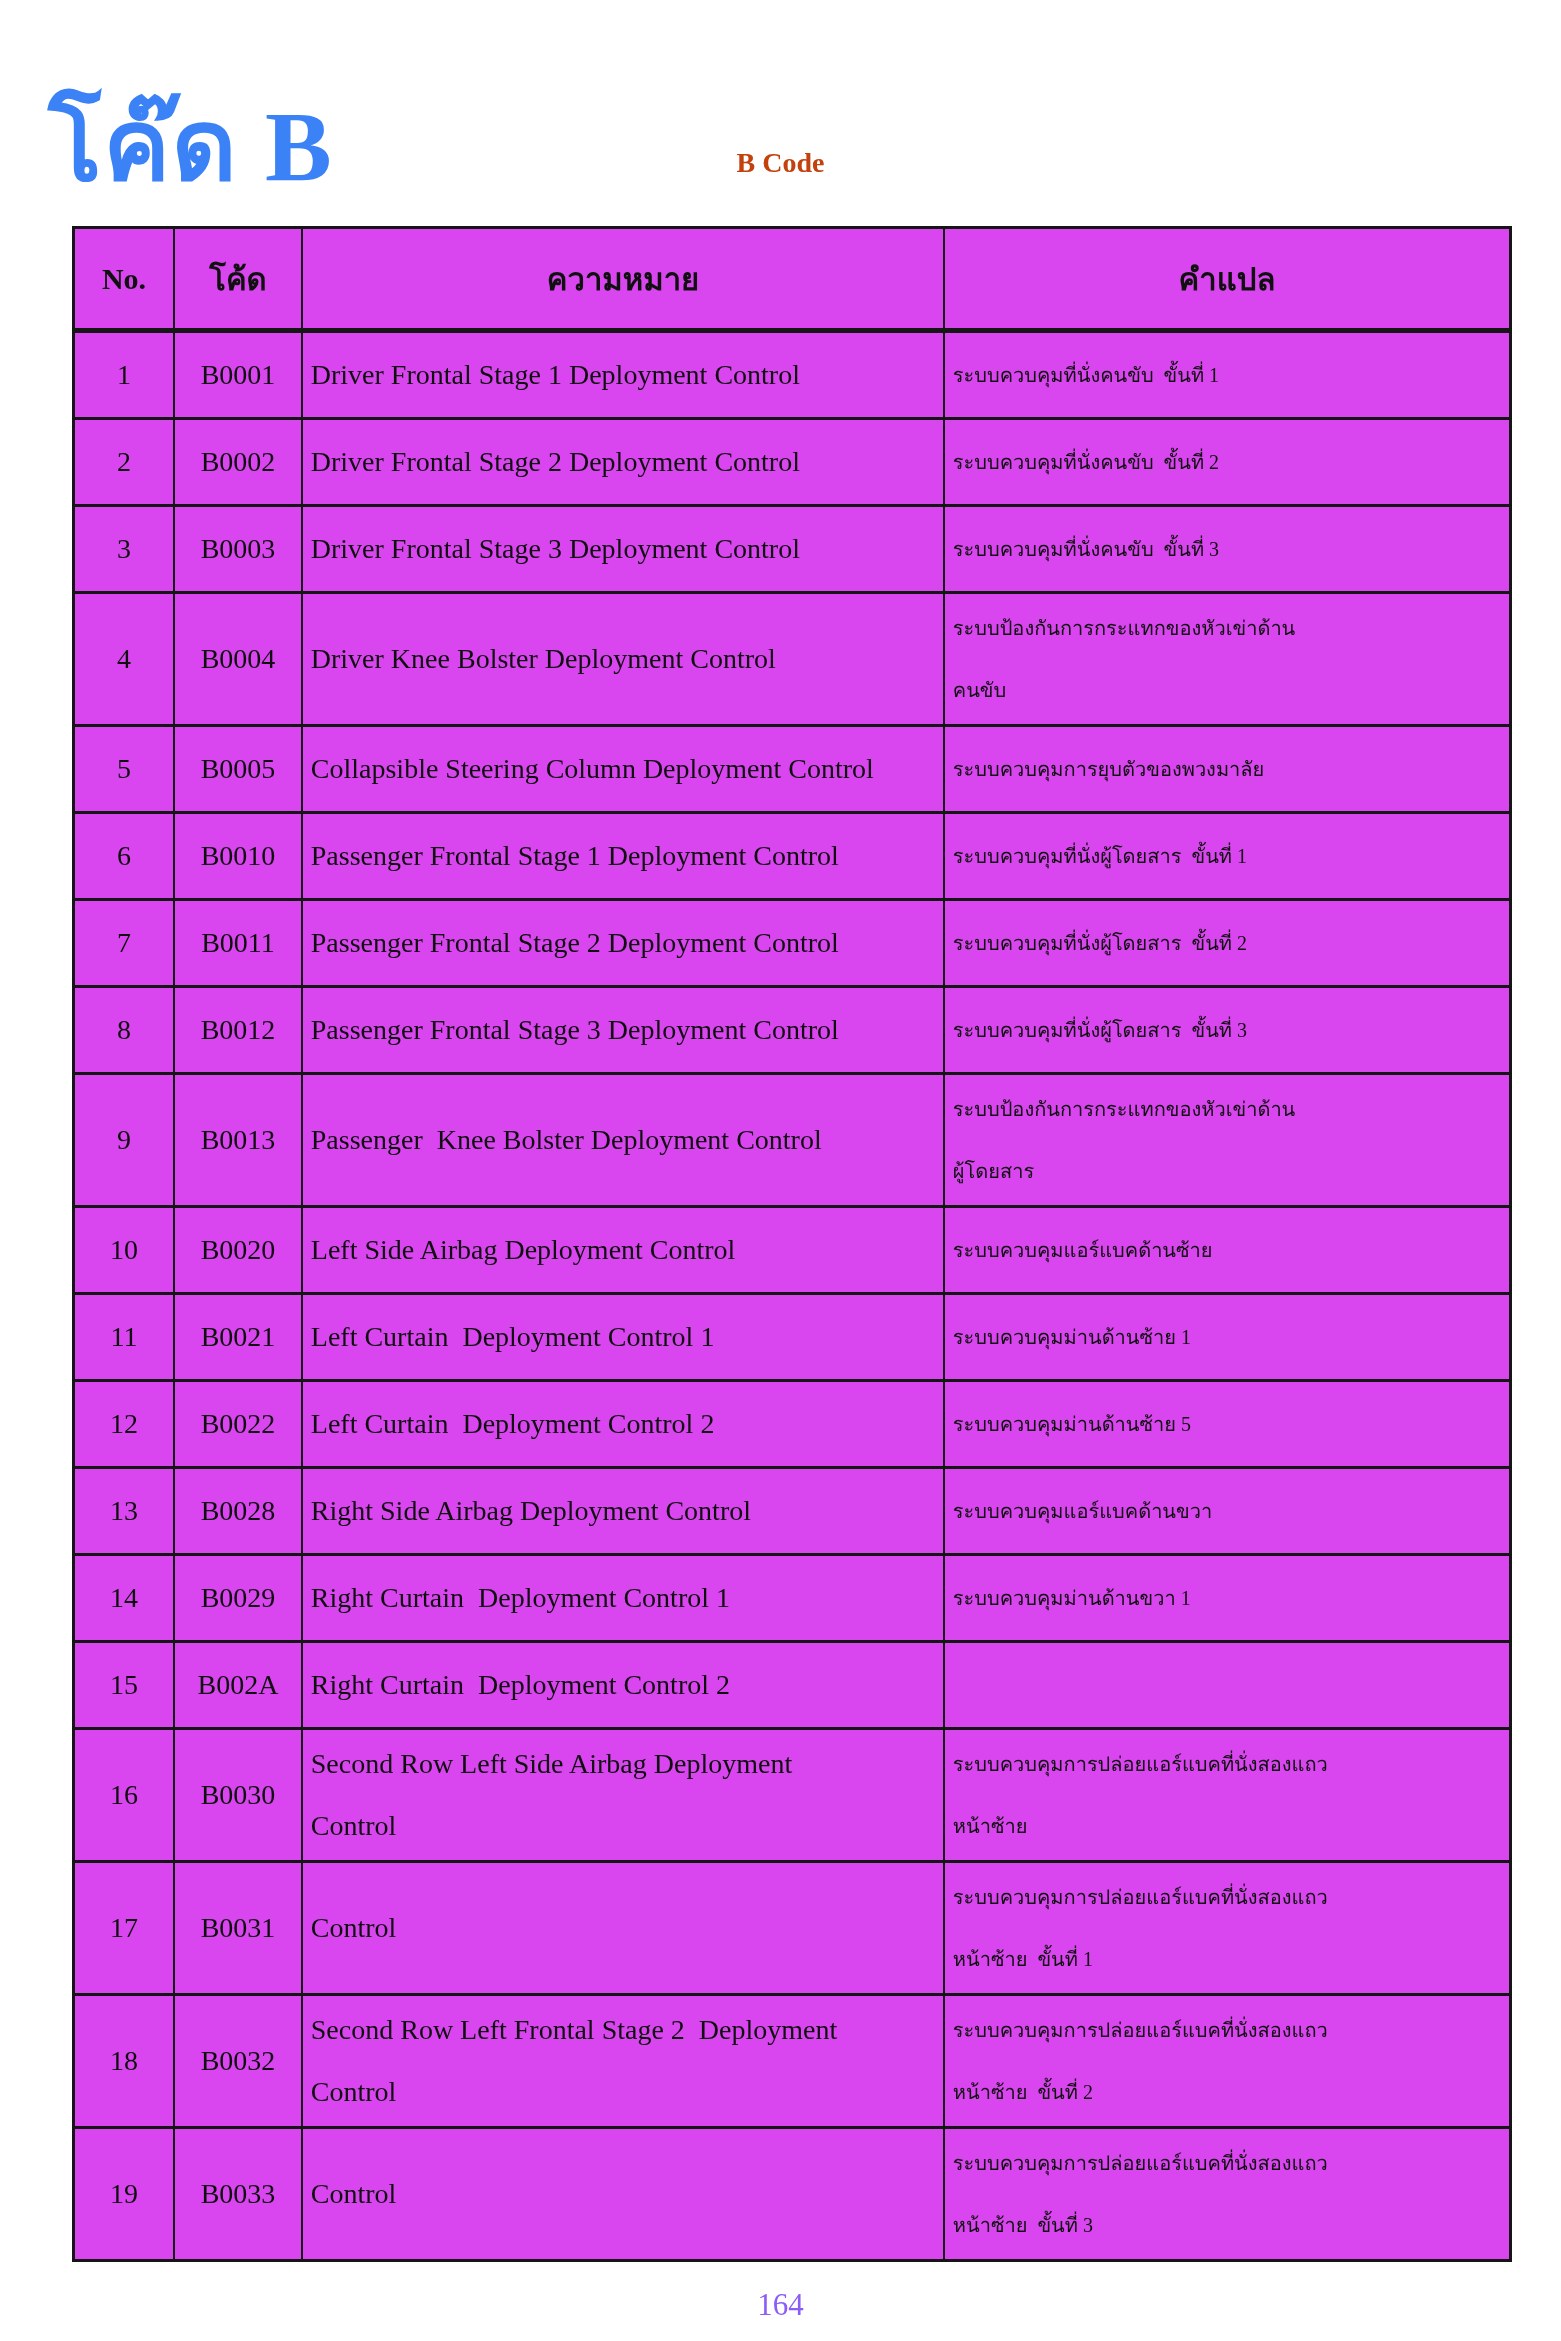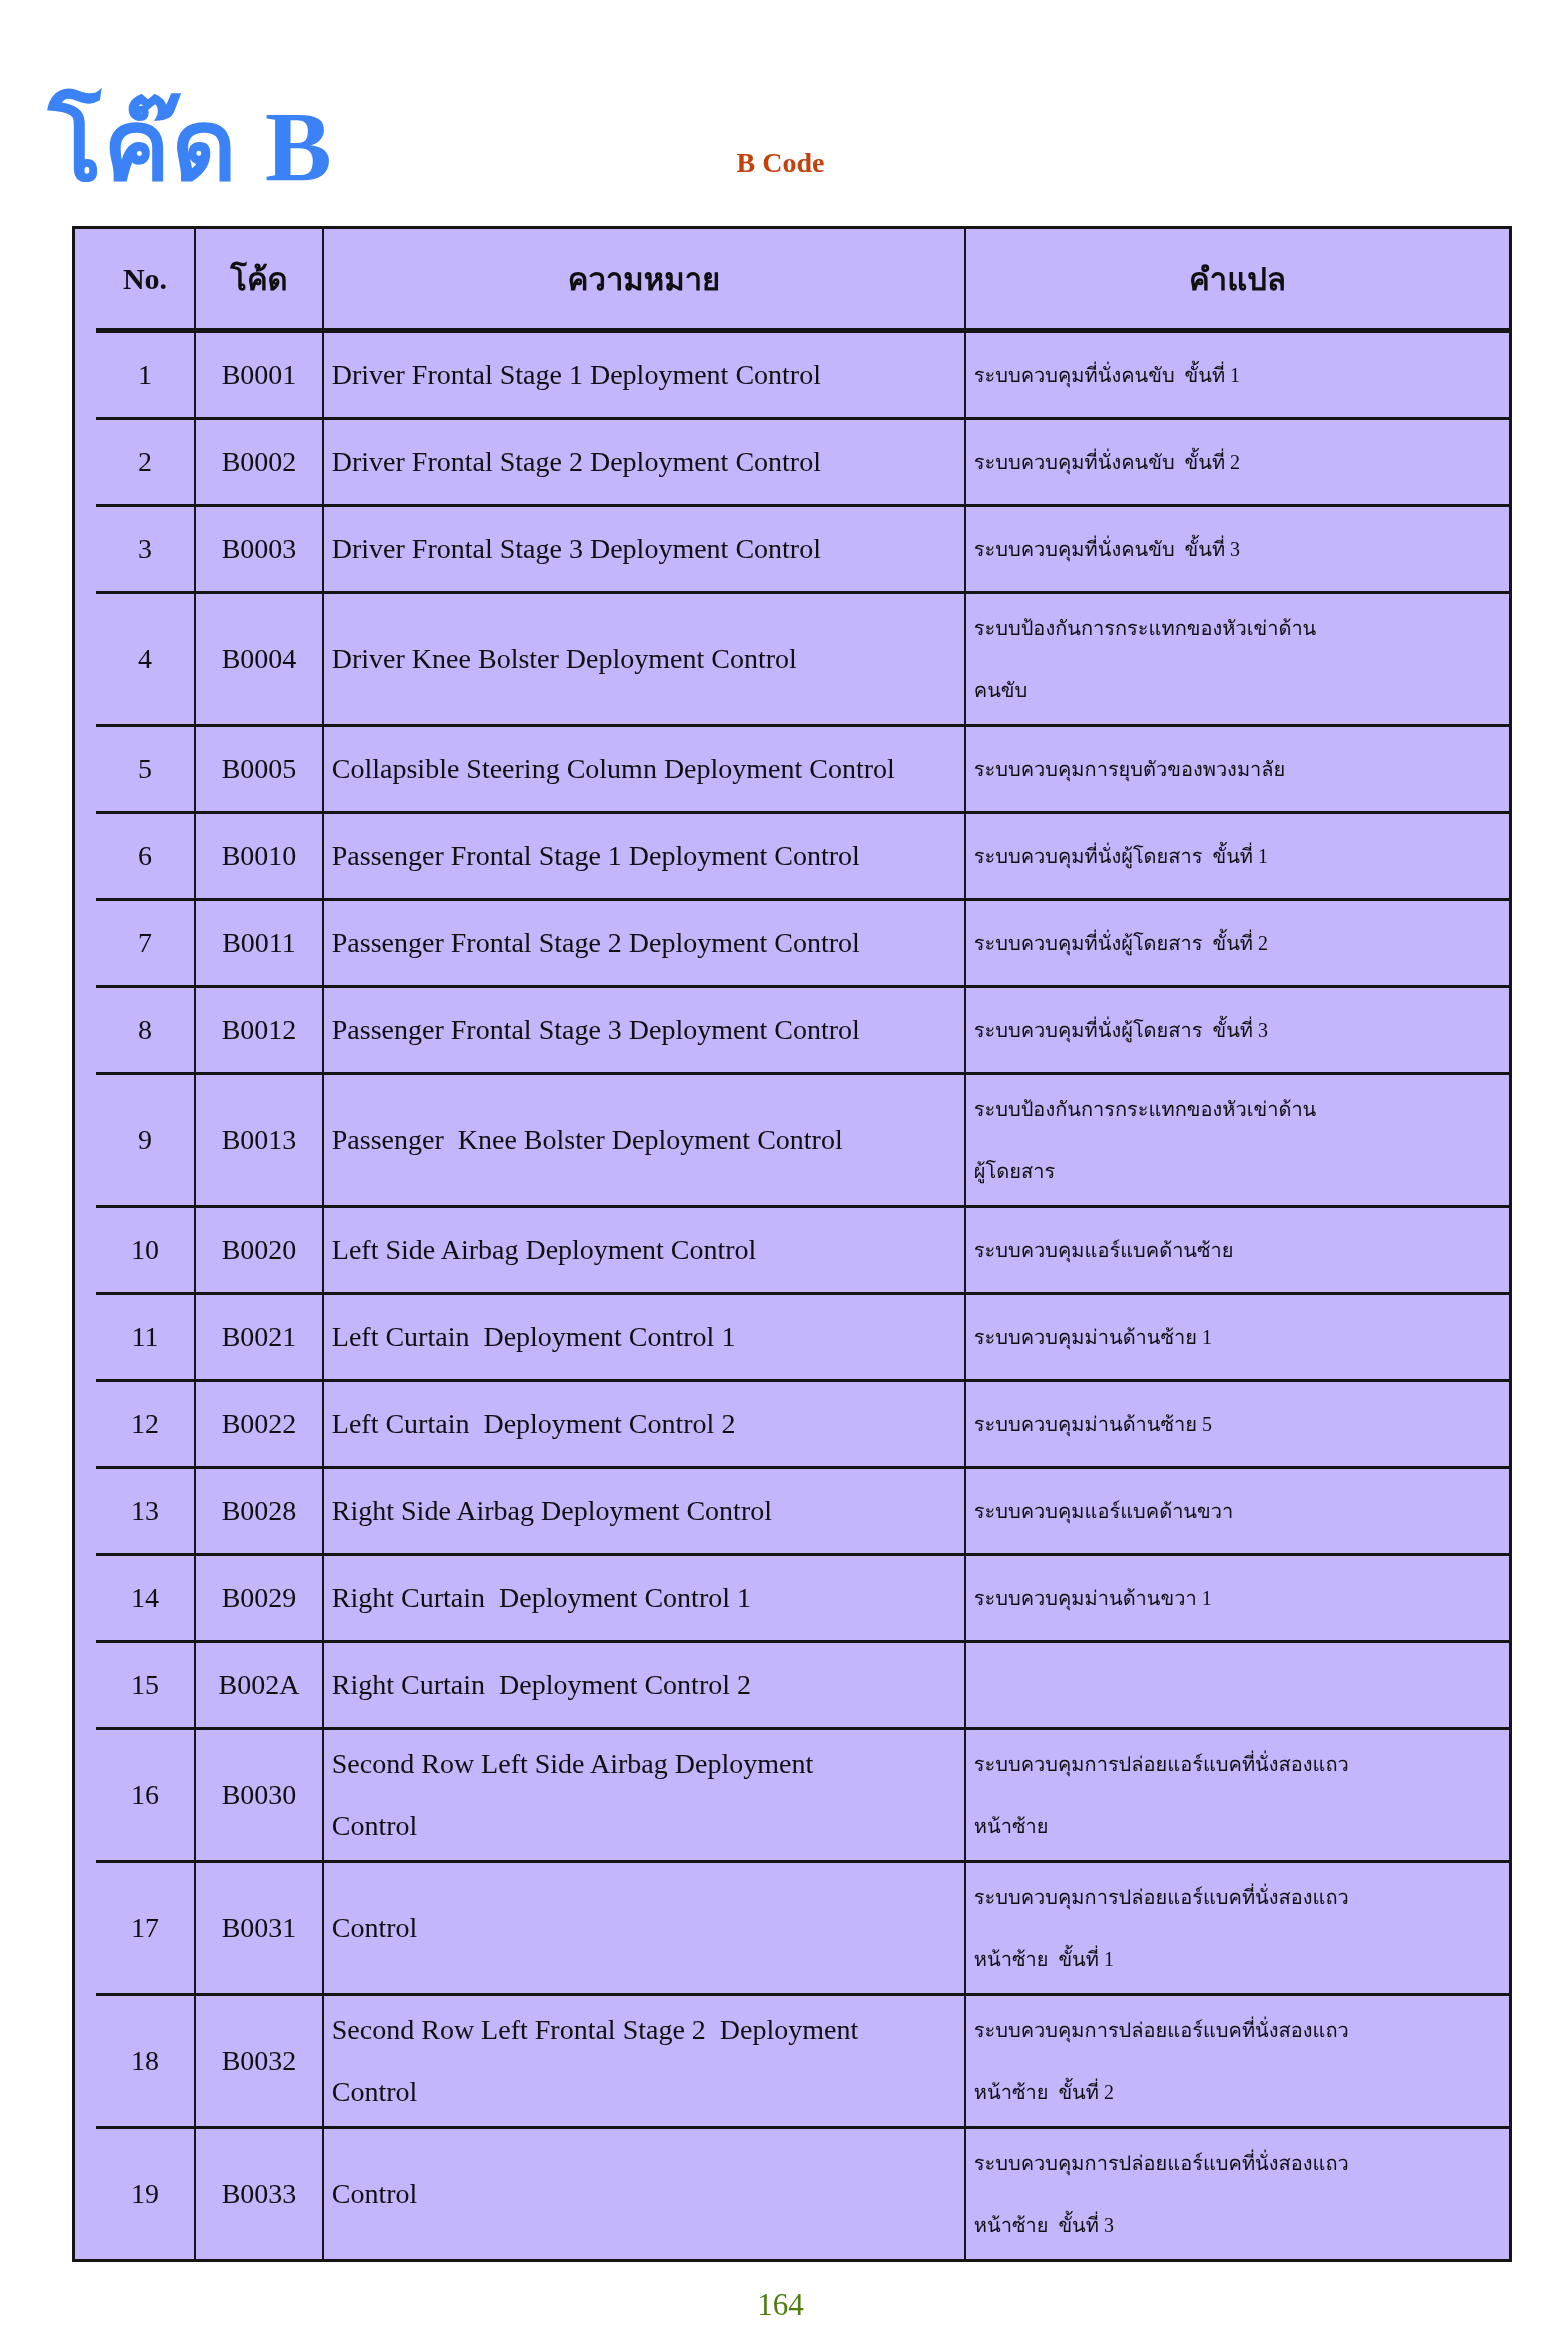--- a/index.html
+++ b/index.html
@@ -28,22 +28,21 @@
     font-size:28px;
     font-weight:bold;
     color:#c2410c;
   }
   .btable{
     position:absolute;
     left:72px;top:226px;
     width:1440px;
     border:3.9px solid #151515;
     box-sizing:border-box;
-    background:#c4b5fd;
-    padding-left:21px;
+    background:#d946ef;
   }
   .trow{display:flex;box-sizing:border-box;}
   .trow + .trow{border-top:3.9px solid #151515;}
   .thead{height:101px;border-bottom:2.3px solid #151515;}
   .r-single{height:87px;}
   .r-multi{height:133px;}
   .cell{
     box-sizing:border-box;
     display:flex;flex-direction:column;
     justify-content:center;
@@ -59,21 +58,21 @@
   .h-no{font-size:30px;}
   .line-en{font-size:28px;line-height:1.15;white-space:pre-wrap;}
   .line-th{font-size:20px;line-height:1.2;white-space:pre-wrap;}
   .no-txt{font-size:28px;}
   .code-txt{font-size:28px;}
   .page-number{
     position:absolute;
     left:0;top:2287px;width:1561px;
     text-align:center;
     font-size:31px;
-    color:#4d7c0f;
+    color:#8b5cf6;
   }
 </style>
 </head>
 <body>
 
 <div class="page">
 
   <div class="red-title">โค๊ด B</div>
 
   <div class="en-title">B Code</div>

